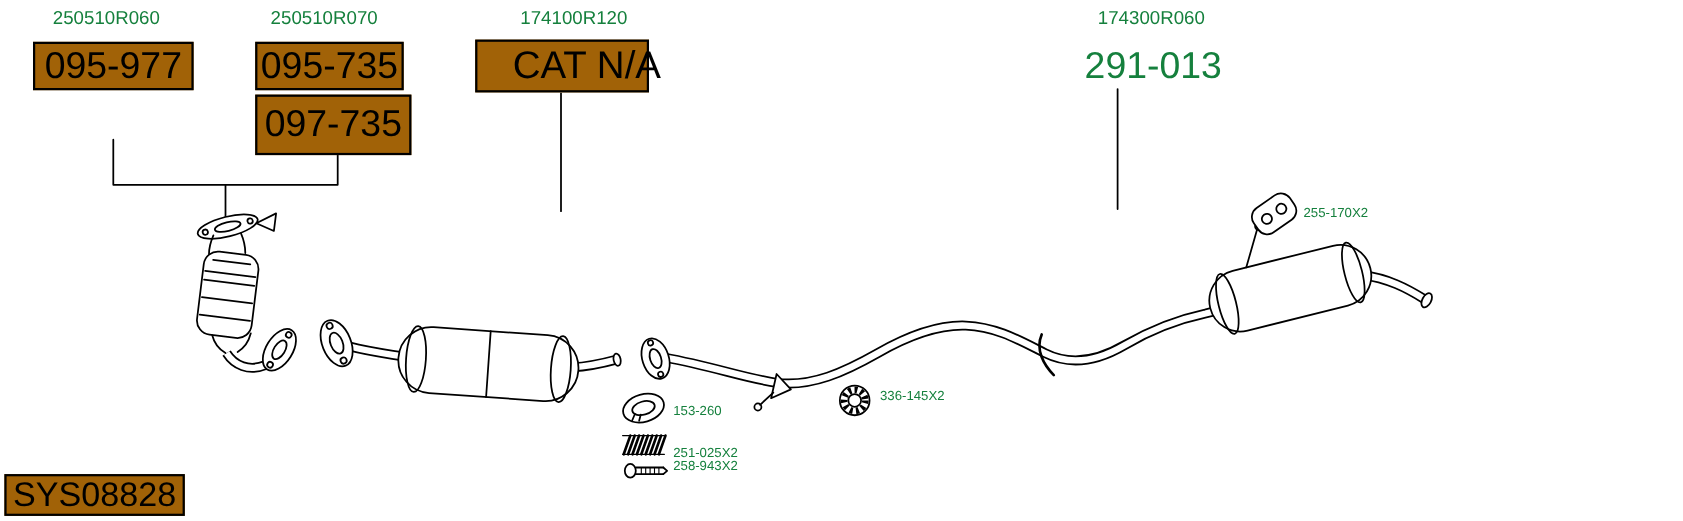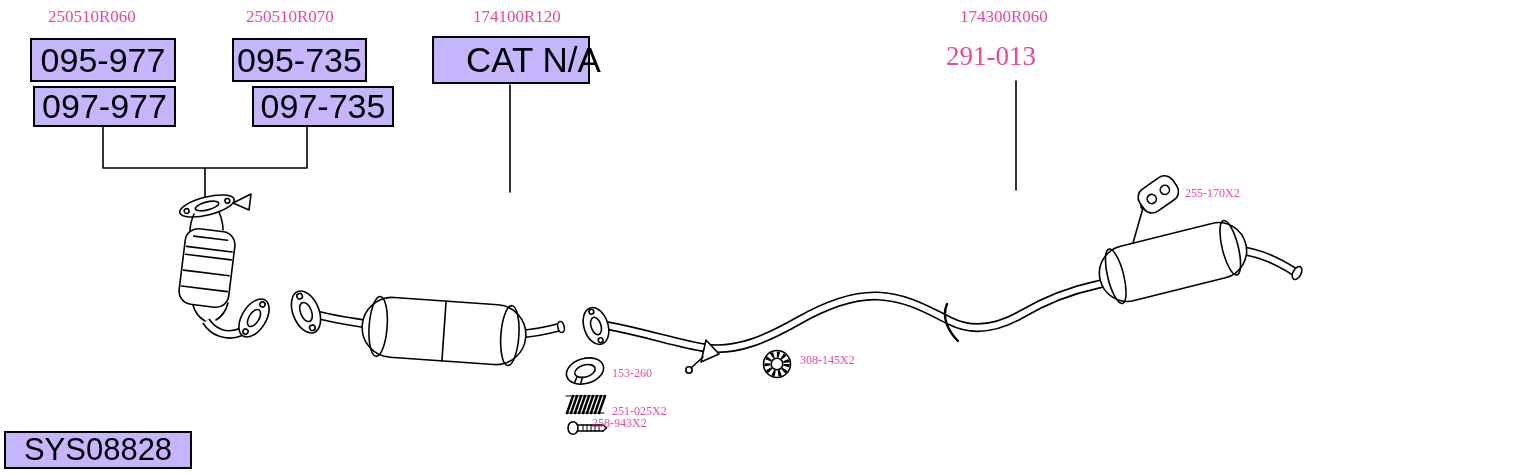--- a/index.html
+++ b/index.html
@@ -1,24 +1,24 @@
 <!DOCTYPE html>
 <html><head>
 <meta charset="utf-8">
 <style>
   * { margin:0; padding:0; box-sizing:border-box; }
   html,body { background:#ffffff; }
   body { font-family:"Liberation Sans", sans-serif; color:#000; }
   .canvas { position:relative; width:1530px; height:474px; background:#fff; overflow:hidden; }
   .art { position:absolute; left:0; top:0; width:1530px; height:474px; }
-  .txt { position:absolute; white-space:nowrap; color:#ec4899;font-family:Liberation Serif, serif; }
+  .txt { position:absolute; white-space:nowrap; color:#15803d; }
   .ref { font-size:17px; }
   .plabel { font-size:12px; }
-  .bignum { font-size:27px; }
-  .pbox { position:absolute; border:2px solid #000; background:#c4b5fd;
+  .bignum { font-size:34px;margin-left:40px; }
+  .pbox { position:absolute; border:2px solid #000; background:#a16207;
           display:flex; align-items:center; justify-content:center;
           font-size:34px; white-space:nowrap; }
   .catbox { font-size:35px;padding-left:45px; }
   .sysbox { font-size:31px; }
   
   .k { stroke:#000; fill:none; stroke-width:1.6; stroke-linecap:round; stroke-linejoin:round; }
   .wf { fill:#fff; }
   .th { stroke-width:2.4; }
   .po { stroke:#000; stroke-width:9; fill:none; }
   .pi { stroke:#fff; stroke-width:5.8; fill:none; }
@@ -144,33 +144,32 @@
     <g class="k">
       <ellipse class="wf" cx="573" cy="428" rx="5" ry="6.2"></ellipse>
       <path d="M578 425 H603 M578 431 H603"></path>
       <path d="M583 425 V431 M587 425 V431 M591 425 V431 M595 425 V431 M599 425 V431" stroke-width="1"></path>
       <path d="M603 425 L606.5 428 L603 431"></path>
     </g>
   </svg>
 
   <div class="txt ref" style="left:48px;top:7px">250510R060</div>
   <div class="pbox" style="left:30px;top:38px;width:146px;height:44px">095-977</div>
-  <div class="pbox" style="left:33px;top:86px;width:143px;height:41px">097-977</div>
 
   <div class="txt ref" style="left:246px;top:7px">250510R070</div>
   <div class="pbox" style="left:232px;top:38px;width:135px;height:44px">095-735</div>
-  <div class="pbox" style="left:252px;top:86px;width:142px;height:41px">097-735</div>
+  <div class="pbox" style="left:232px;top:86px;width:142px;height:55px">097-735</div>
 
   <div class="txt ref" style="left:473px;top:7px">174100R120</div>
   <div class="pbox catbox" style="left:432px;top:36px;width:158px;height:48px">CAT N/A</div>
 
-  <div class="txt ref" style="left:960px;top:7px">174300R060</div>
+  <div class="txt ref" style="left:998px;top:7px">174300R060</div>
   <div class="txt bignum" style="left:946px;top:41px">291-013</div>
 
   <div class="txt plabel" style="left:1185px;top:186px">255-170X2</div>
-  <div class="txt plabel" style="left:800px;top:353px">308-145X2</div>
+  <div class="txt plabel" style="left:800px;top:353px">336-145X2</div>
   <div class="txt plabel" style="left:612px;top:366px">153-260</div>
   <div class="txt plabel" style="left:612px;top:404px">251-025X2</div>
-  <div class="txt plabel" style="left:592px;top:416px">258-943X2</div>
+  <div class="txt plabel" style="left:612px;top:416px">258-943X2</div>
 
-  <div class="pbox sysbox" style="left:4px;top:431px;width:188px;height:38px">SYS08828</div>
+  <div class="pbox sysbox" style="left:4px;top:431px;width:164px;height:38px">SYS08828</div>
 
 </div>
 
 </body></html>

